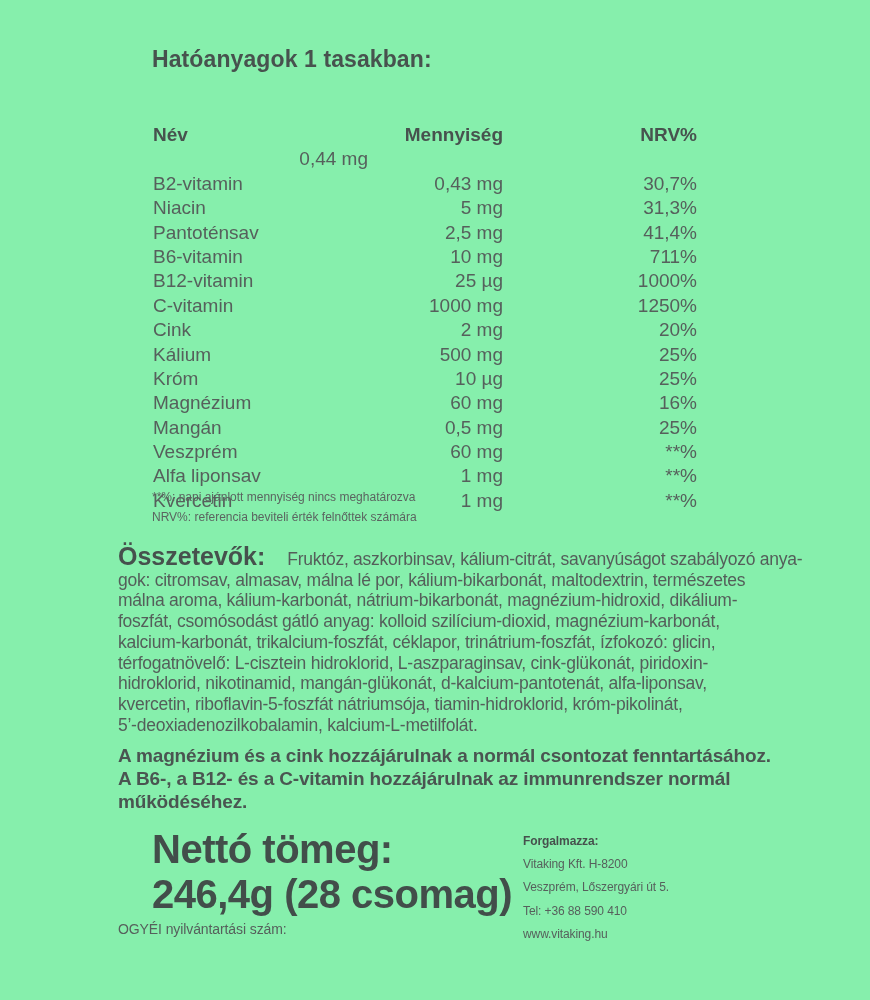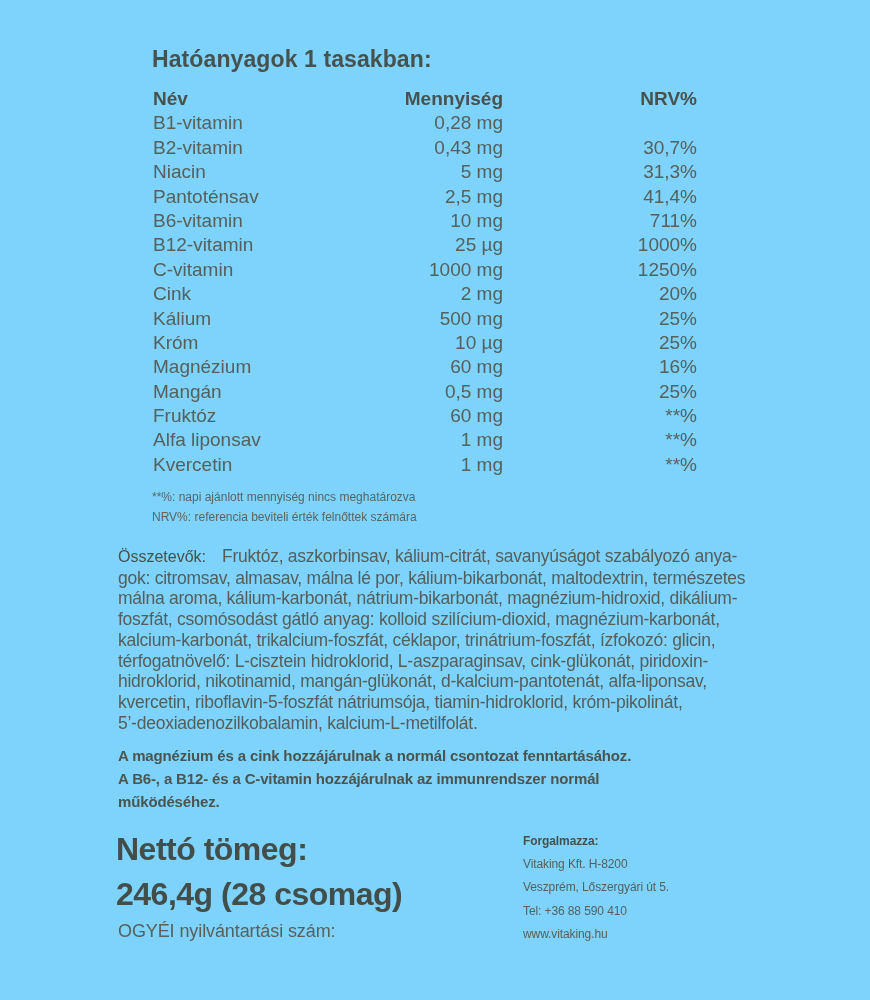--- a/index.html
+++ b/index.html
@@ -1,60 +1,60 @@
 <!DOCTYPE html>
 <html lang="hu"><head>
 <meta charset="utf-8">
 <style>
   html,body{margin:0;padding:0;}
   body{
     width:870px;height:1000px;background:#ffffff;
     font-family:"Liberation Sans",sans-serif;
     color:#56605c;position:relative;overflow:hidden;
   }
-  .page{position:absolute;inset:0;background:#7dd3fc;padding-left:40px;}
+  .page{position:absolute;inset:0;background:#86efac;padding-left:40px;}
 
   .title{
     position:absolute;left:152px;top:46px;margin:0;
     font-size:23px;font-weight:bold;color:#47524e;line-height:26px;letter-spacing:0.1px;
   }
 
   .ntable{position:absolute;left:153px;top:87px;width:544px;}
   .trow{
     display:grid;grid-template-columns:215px 135px 194px;
     height:24.4px;line-height:24.4px;font-size:19px;
   }
   .trow .c2,.trow .c3{text-align:right;}
-  .thead .trow{font-weight:bold;color:#47524e;}
+  .thead .trow{font-weight:bold;color:#47524e;margin-top:36px;}
   .tbody .trow{color:#56605c;}
 
   .footnotes{
     position:absolute;left:152px;top:488px;
     font-size:12px;line-height:19.5px;white-space:pre;color:#5b6460;
   }
 
   .ingredients{
     position:absolute;left:118px;top:546px;width:700px;
     font-size:17.5px;line-height:20.7px;white-space:pre;
     letter-spacing:-0.25px;color:#545e5a;
   }
-  .ing-label{font-weight:normal;font-size:16px;color:#46514d;margin-right:16px;letter-spacing:0;}
+  .ing-label{font-weight:bold;font-size:25px;color:#46514d;margin-right:22px;letter-spacing:0;}
 
   .claims{
     position:absolute;left:118px;top:744px;width:700px;
-    font-size:15px;font-weight:bold;line-height:23px;white-space:pre;
+    font-size:19px;font-weight:bold;line-height:23px;white-space:pre;
     letter-spacing:-0.15px;color:#4a5551;
   }
 
   .netweight{position:absolute;left:116px;top:827px;color:#424e4a;}
-  .nw-line{font-size:32px;font-weight:bold;line-height:45px;letter-spacing:-0.5px;}
+  .nw-line{font-size:40px;font-weight:bold;line-height:45px;letter-spacing:-0.5px;margin-left:36px;}
 
   .registration{
     position:absolute;left:118px;top:921px;
-    font-size:18px;color:#56605c;letter-spacing:-0.1px;
+    font-size:14px;color:#56605c;letter-spacing:-0.1px;
   }
 
   .distributor{
     position:absolute;left:523px;top:830px;
     font-size:12px;line-height:23.2px;color:#56605c;letter-spacing:-0.1px;
   }
   .dist-label{font-weight:bold;color:#46514d;}
   .dist-lines{white-space:pre;}
 </style>
 </head>
@@ -68,22 +68,21 @@
     <div class="thead">
       <div class="trow">
         <span class="c1">Név</span>
         <span class="c2">Mennyiség</span>
         <span class="c3">NRV%</span>
       </div>
     </div>
     <div class="tbody">
 
         <div class="trow">
-          <span class="c1">B1-vitamin</span>
-          <span class="c2">0,28 mg</span>
+          <span class="c2">0,44 mg</span>
         </div>
 
         <div class="trow">
           <span class="c1">B2-vitamin</span>
           <span class="c2">0,43 mg</span>
           <span class="c3">30,7%</span>
         </div>
 
         <div class="trow">
           <span class="c1">Niacin</span>
@@ -139,21 +138,21 @@
           <span class="c3">16%</span>
         </div>
 
         <div class="trow">
           <span class="c1">Mangán</span>
           <span class="c2">0,5 mg</span>
           <span class="c3">25%</span>
         </div>
 
         <div class="trow">
-          <span class="c1">Fruktóz</span>
+          <span class="c1">Veszprém</span>
           <span class="c2">60 mg</span>
           <span class="c3">**%</span>
         </div>
 
         <div class="trow">
           <span class="c1">Alfa liponsav</span>
           <span class="c2">1 mg</span>
           <span class="c3">**%</span>
         </div>
 

